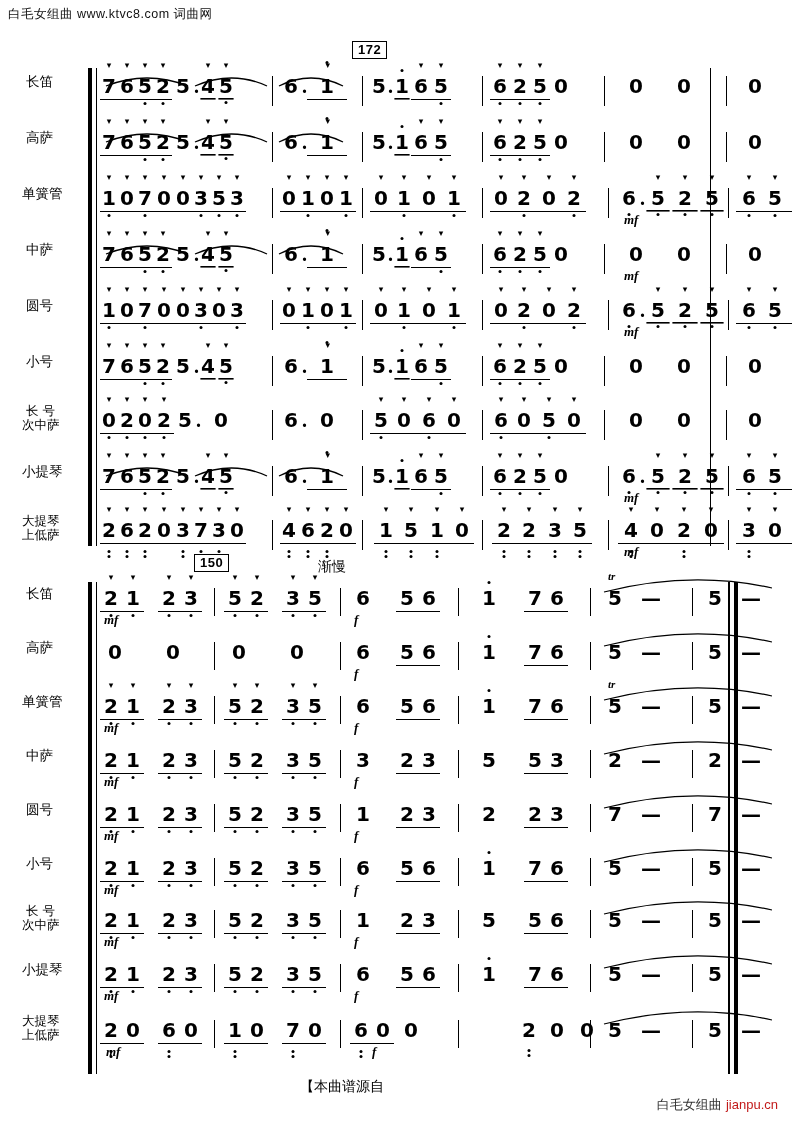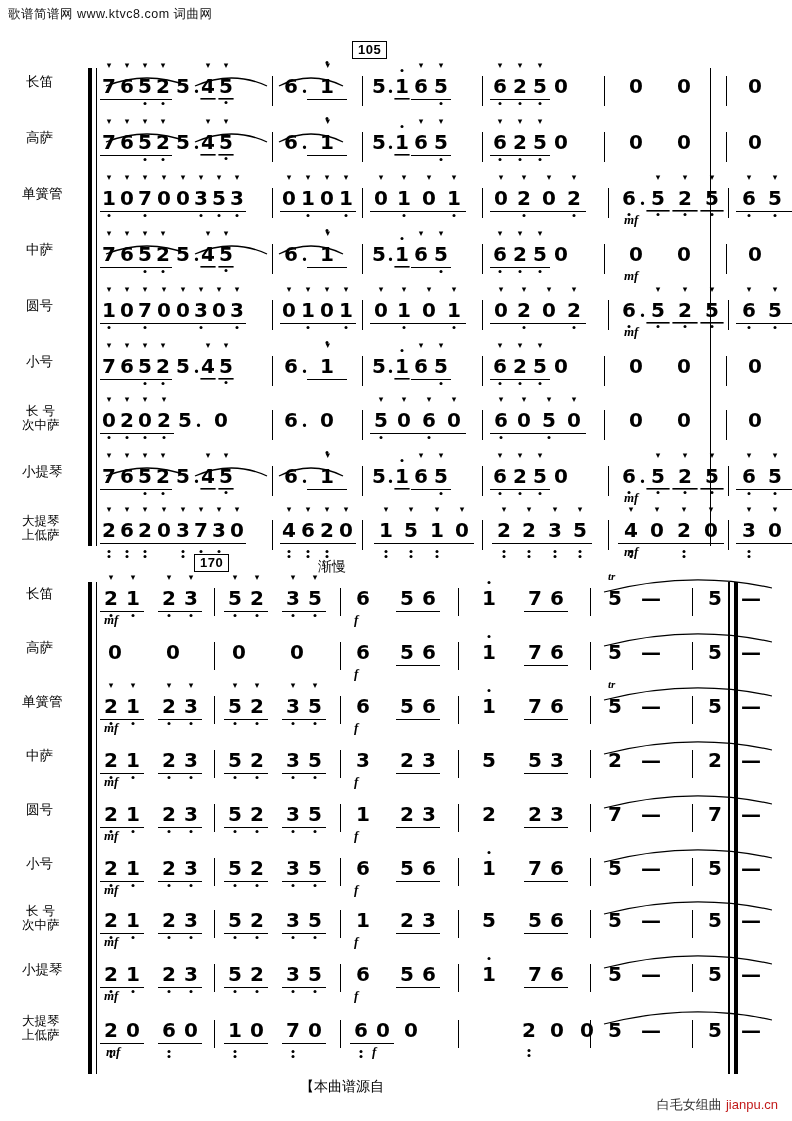--- a/index.html
+++ b/index.html
@@ -146,25 +146,25 @@
     font-family:"DejaVu Sans", sans-serif;
     font-size:13px;color:#333;
   }
   .watermark .red{color:#c21a1a;font-family:"Liberation Sans",sans-serif;}
 </style>
 </head>
 <body>
 
 <div class="page">
 
-  <div class="credit">歌谱简谱网 www.ktvc8.com 词曲网</div>
+  <div class="credit">白毛女组曲 www.ktvc8.com 词曲网</div>
 
   <div class="system" id="system1">
 
-    <div class="rehearsal" style="left:352px;top:1px;">105</div>
+    <div class="rehearsal" style="left:352px;top:1px;">172</div>
 
     <div class="bracket" style="left:88px;top:28px;height:478px;"></div>
     <div class="barline" style="left:96px;top:28px;height:478px;"></div>
 
     <div class="staff" style="top:34px;">
       <div class="inst-label">
         <span class="inst-spread"><span>长</span><span>笛</span></span>
       </div>
       <div class="notes">
         <svg class="slur" style="left:6px;top:-2px;" width="90" height="16">
@@ -668,21 +668,21 @@
         </div>
         <div class="dyn" style="left:528px;top:26px;">mf</div>
       </div>
     </div>
 
     <div class="barline" style="left:710px;top:28px;height:478px;"></div>
   </div>
 
   <div class="system" id="system2">
 
-    <div class="rehearsal" style="left:194px;top:2px;">170</div>
+    <div class="rehearsal" style="left:194px;top:2px;">150</div>
     <div class="tempo-text" style="left:318px;top:6px;">渐慢</div>
 
     <div class="bracket" style="left:88px;top:30px;height:492px;"></div>
     <div class="barline" style="left:96px;top:30px;height:492px;"></div>
 
     <div class="staff" style="top:34px;">
       <div class="inst-label">
         <span class="inst-spread"><span>长</span><span>笛</span></span>
       </div>
       <div class="notes">

